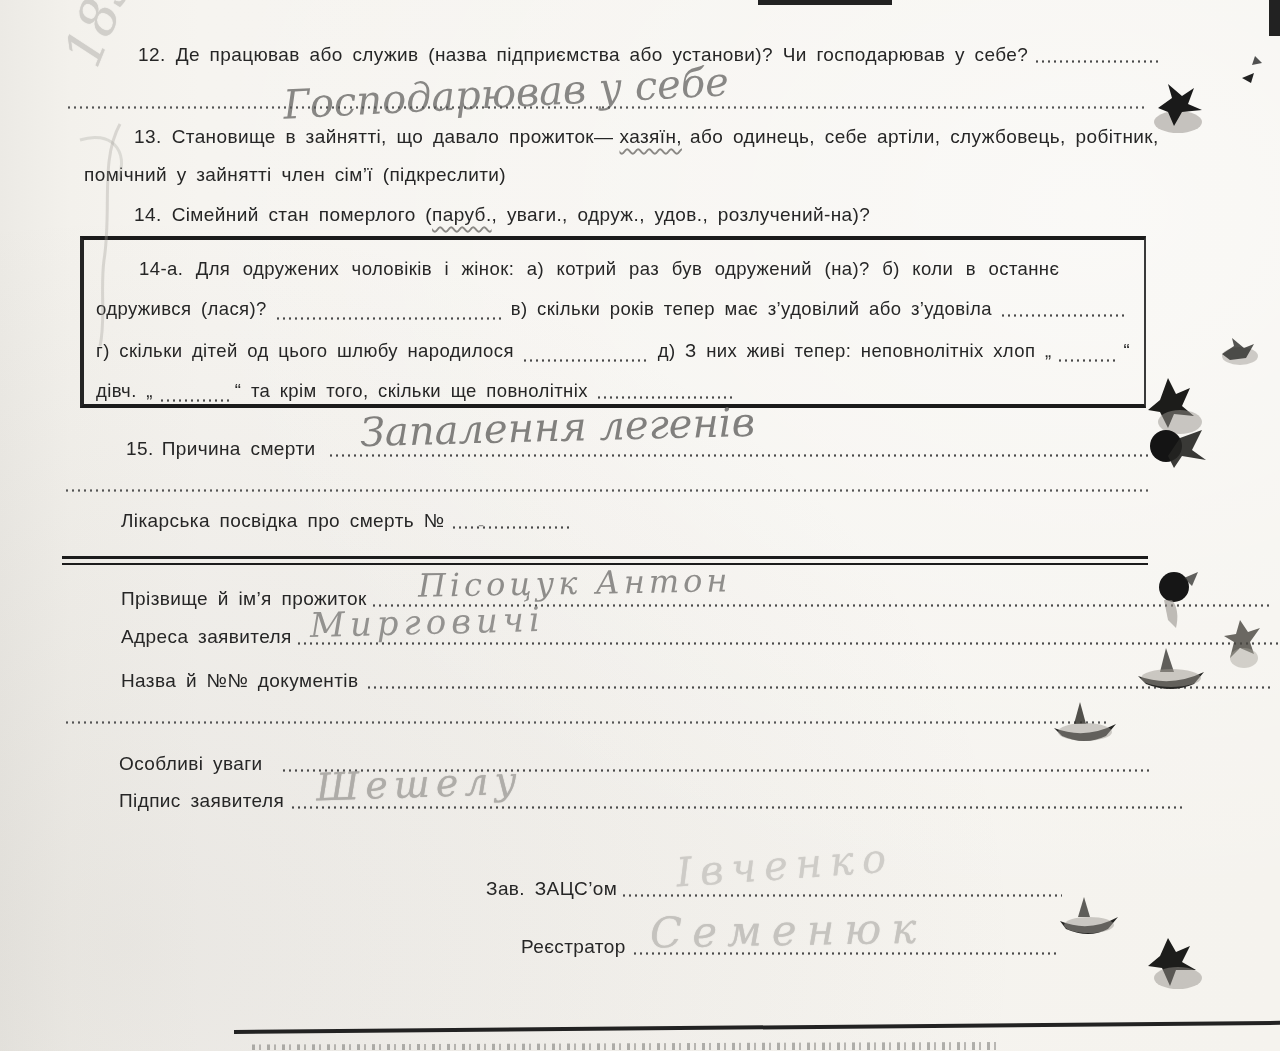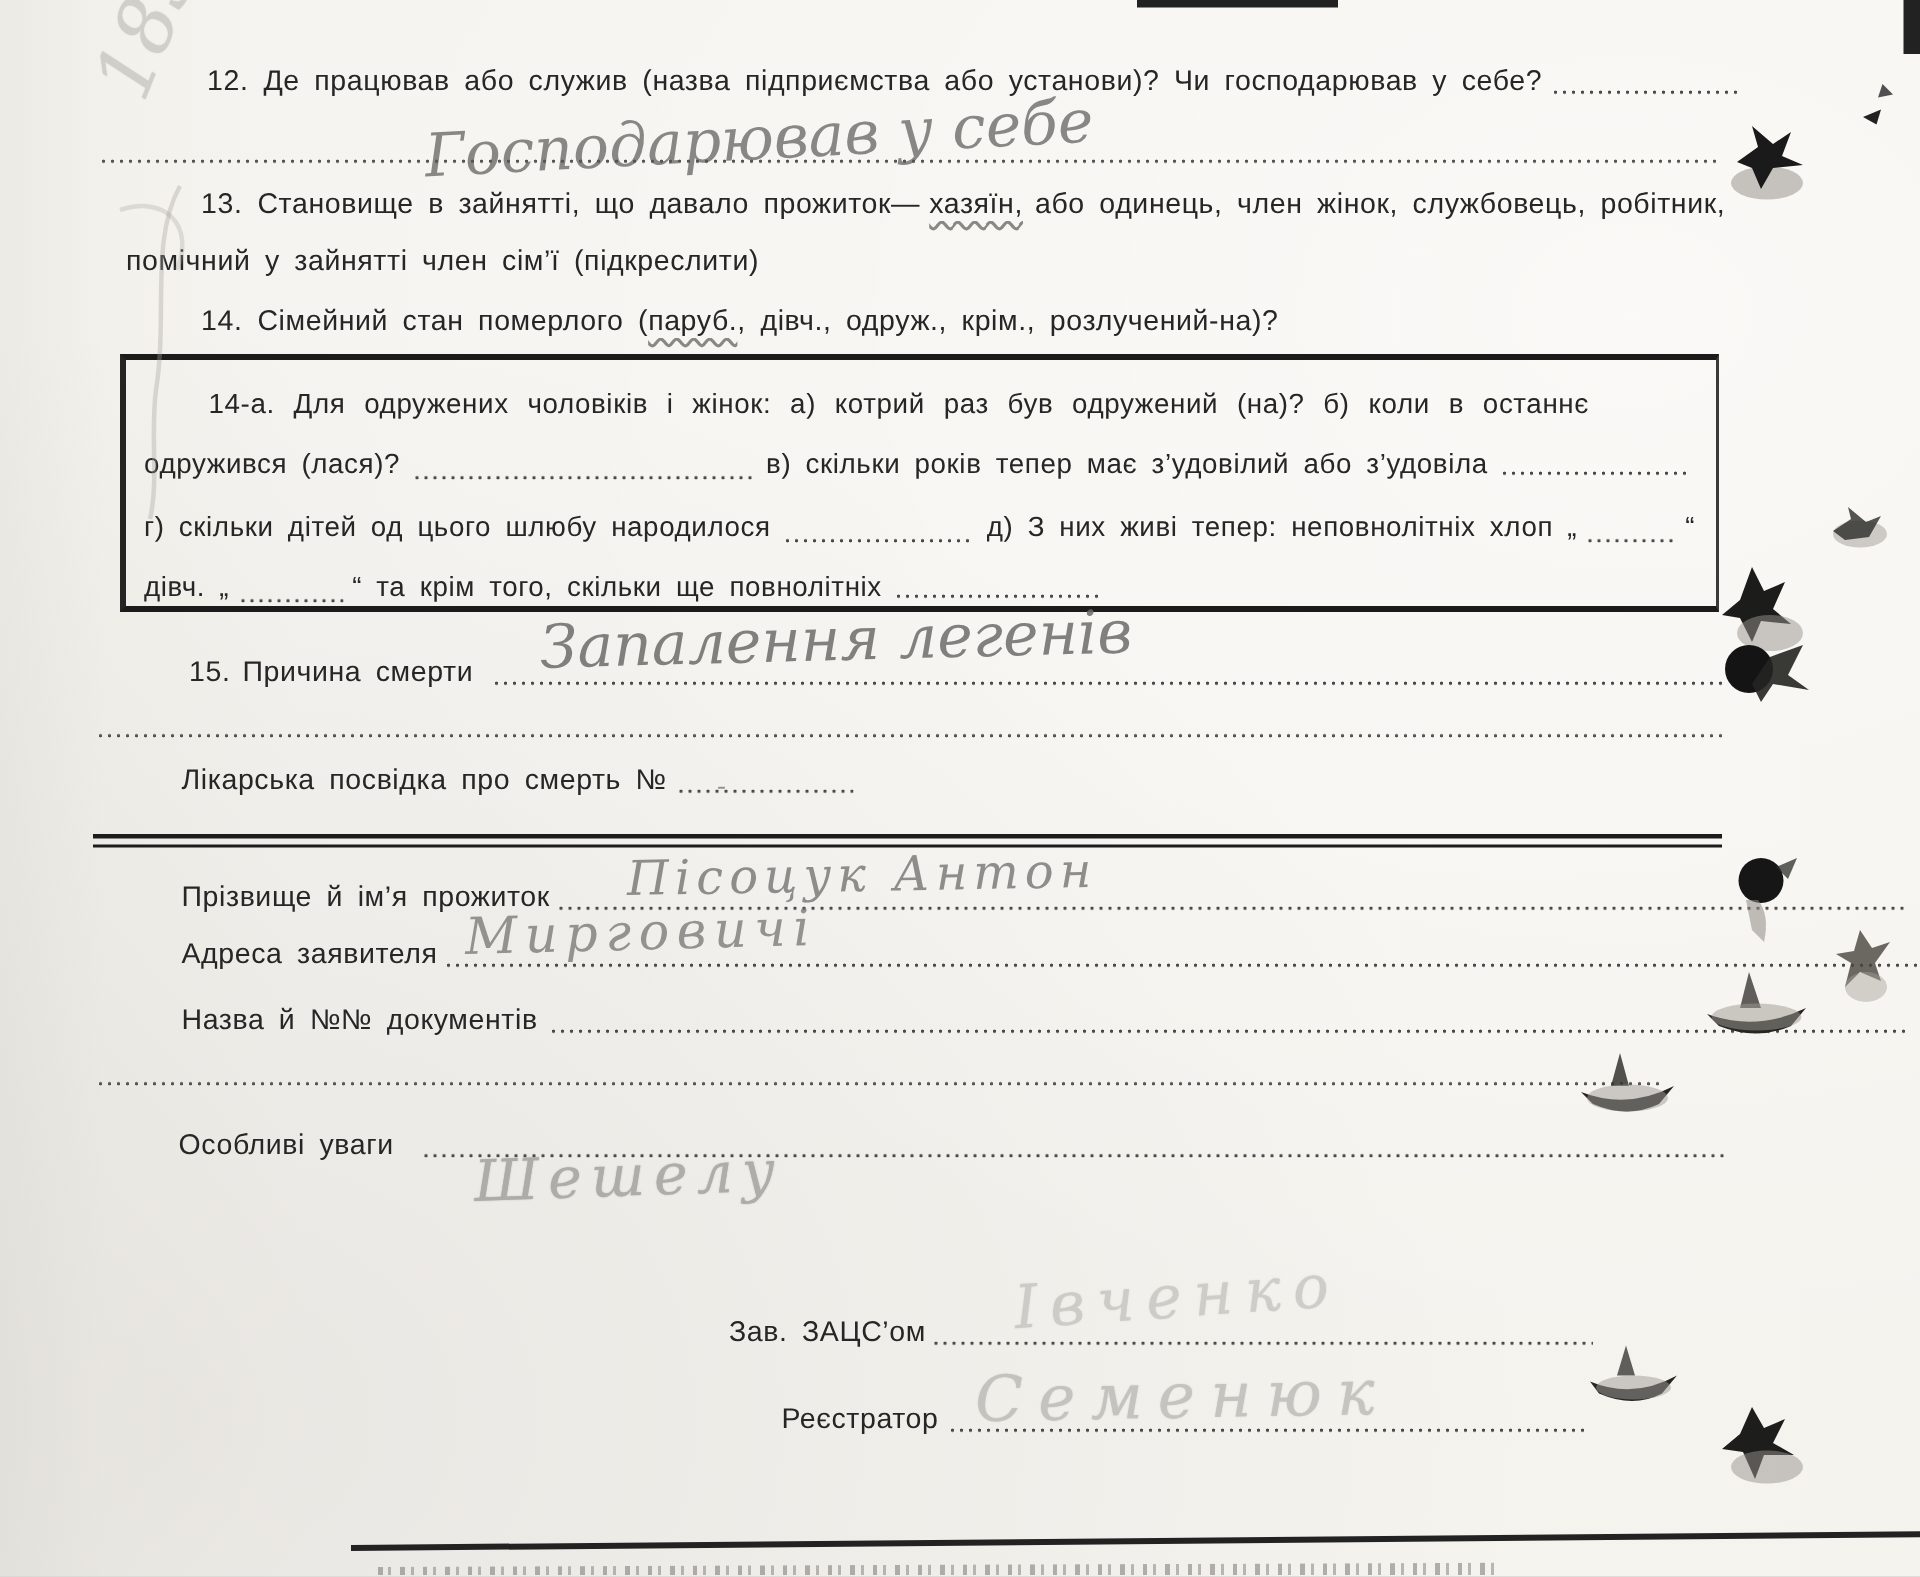--- a/index.html
+++ b/index.html
@@ -46,29 +46,29 @@
     <span>Де працював або служив (назва підприємства або установи)? Чи господарював у себе?</span>
     <span class="dots flex" style="margin-left:6px;"></span>
   </div>
   <div class="hand" style="left:283px;top:70px;font-size:40px;transform:rotate(-3deg);opacity:.8;">Господарював у себе</div>
   <div class="sep-dotted" style="left:66px;top:106px;width:1082px;"></div>
 
   <div class="row" style="left:134px;top:126px;">
     <span style="margin-right:10px;">13.</span>
     <span style="margin-right:6px;">Становище в зайнятті, що давало прожиток—</span>
     <span class="wavy" style="margin-right:8px;">хазяїн,</span>
-    <span>або одинець, член жінок, службовець, робітник,</span>
+    <span>або одинець, себе артіли, службовець, робітник,</span>
   </div>
   <div class="printed" style="left:84px;top:164px;">помічний у зайнятті член сім’ї (підкреслити)</div>
 
   <div class="row" style="left:134px;top:204px;">
     <span style="margin-right:10px;">14.</span>
     <span>Сімейний стан померлого (</span>
     <span class="wavy">паруб.</span>
-    <span>, дівч., одруж., крім., розлучений-на)?</span>
+    <span>, уваги., одруж., удов., розлучений-на)?</span>
   </div>
 
   <div class="box14a">
     <div class="row" style="left:55px;top:18px;word-spacing:7px;">
       <span>14-а. Для одружених чоловіків і жінок: а) котрий раз був одружений (на)? б) коли в останнє</span>
     </div>
     <div class="row" style="left:12px;top:58px;right:18px;">
       <span>одружився (лася)?</span>
       <span class="dots" style="width:228px;margin:0 8px;"></span>
       <span>в) скільки років тепер має з’удовілий або з’удовіла</span>
@@ -123,20 +123,24 @@
     <span class="dots flex" style="margin-left:8px;"></span>
   </div>
 
   <div class="sep-dotted" style="left:64px;top:721px;width:1042px;"></div>
 
   <div class="row" style="left:119px;top:753px;width:1033px;gap:11px;">
     <span>Особливі уваги</span>
     <span class="dots flex" style="margin-left:8px;"></span>
   </div>
 
+  <div class="row" style="left:119px;top:790px;width:1066px;">
+    <span>Підпис заявителя</span>
+    <span class="dots flex" style="margin-left:6px;"></span>
+  </div>
   <div class="hand pencil" style="left:316px;top:762px;font-size:38px;transform:rotate(-2deg);opacity:.75;letter-spacing:6px;">Шешелу</div>
 
   <div class="row" style="left:486px;top:878px;width:576px;">
     <span>Зав. ЗАЦС’ом</span>
     <span class="dots flex" style="margin-left:4px;"></span>
   </div>
   <div class="hand pencil" style="left:676px;top:842px;font-size:40px;transform:rotate(-4deg);opacity:.4;letter-spacing:8px;">Івченко</div>
 
   <div class="row" style="left:521px;top:936px;width:537px;">
     <span>Реєстратор</span>

